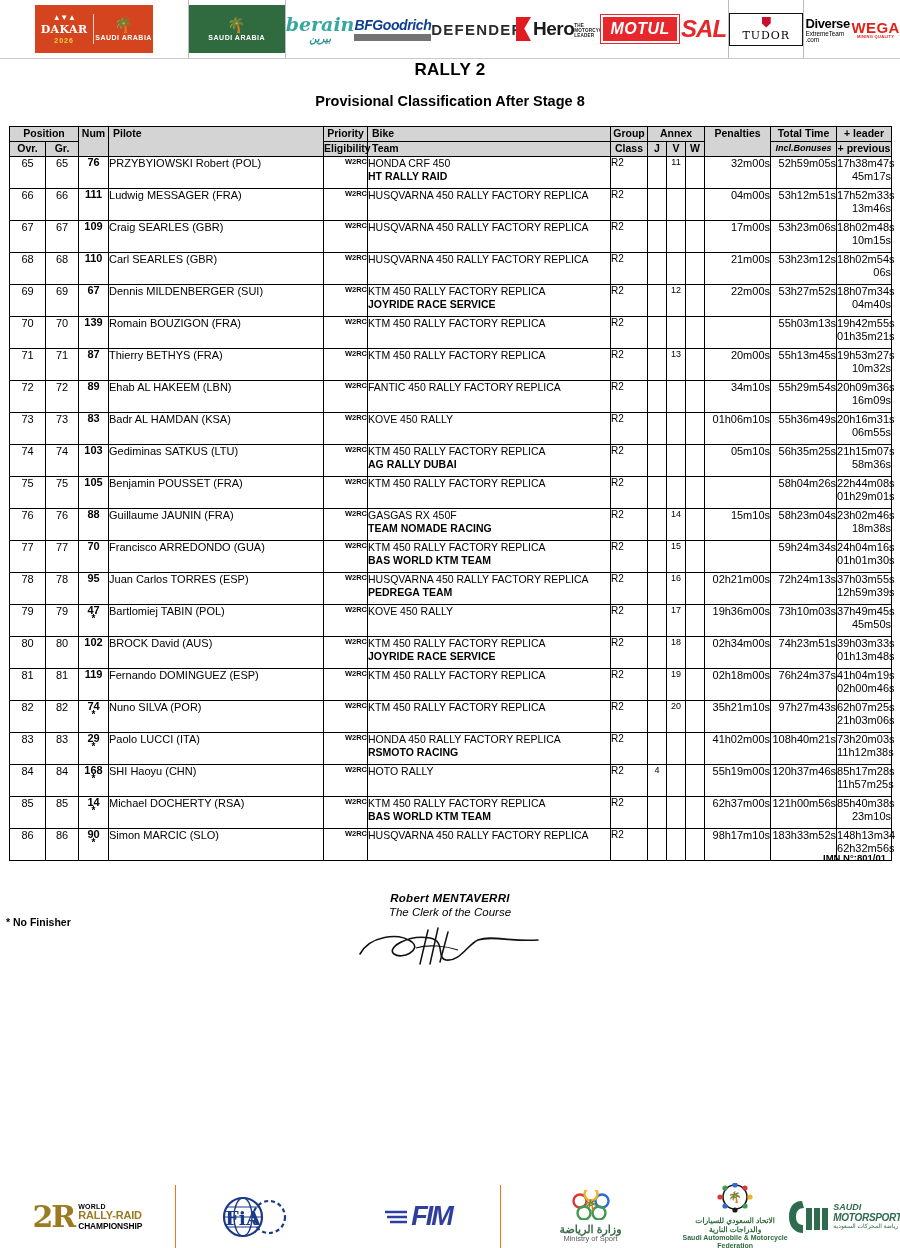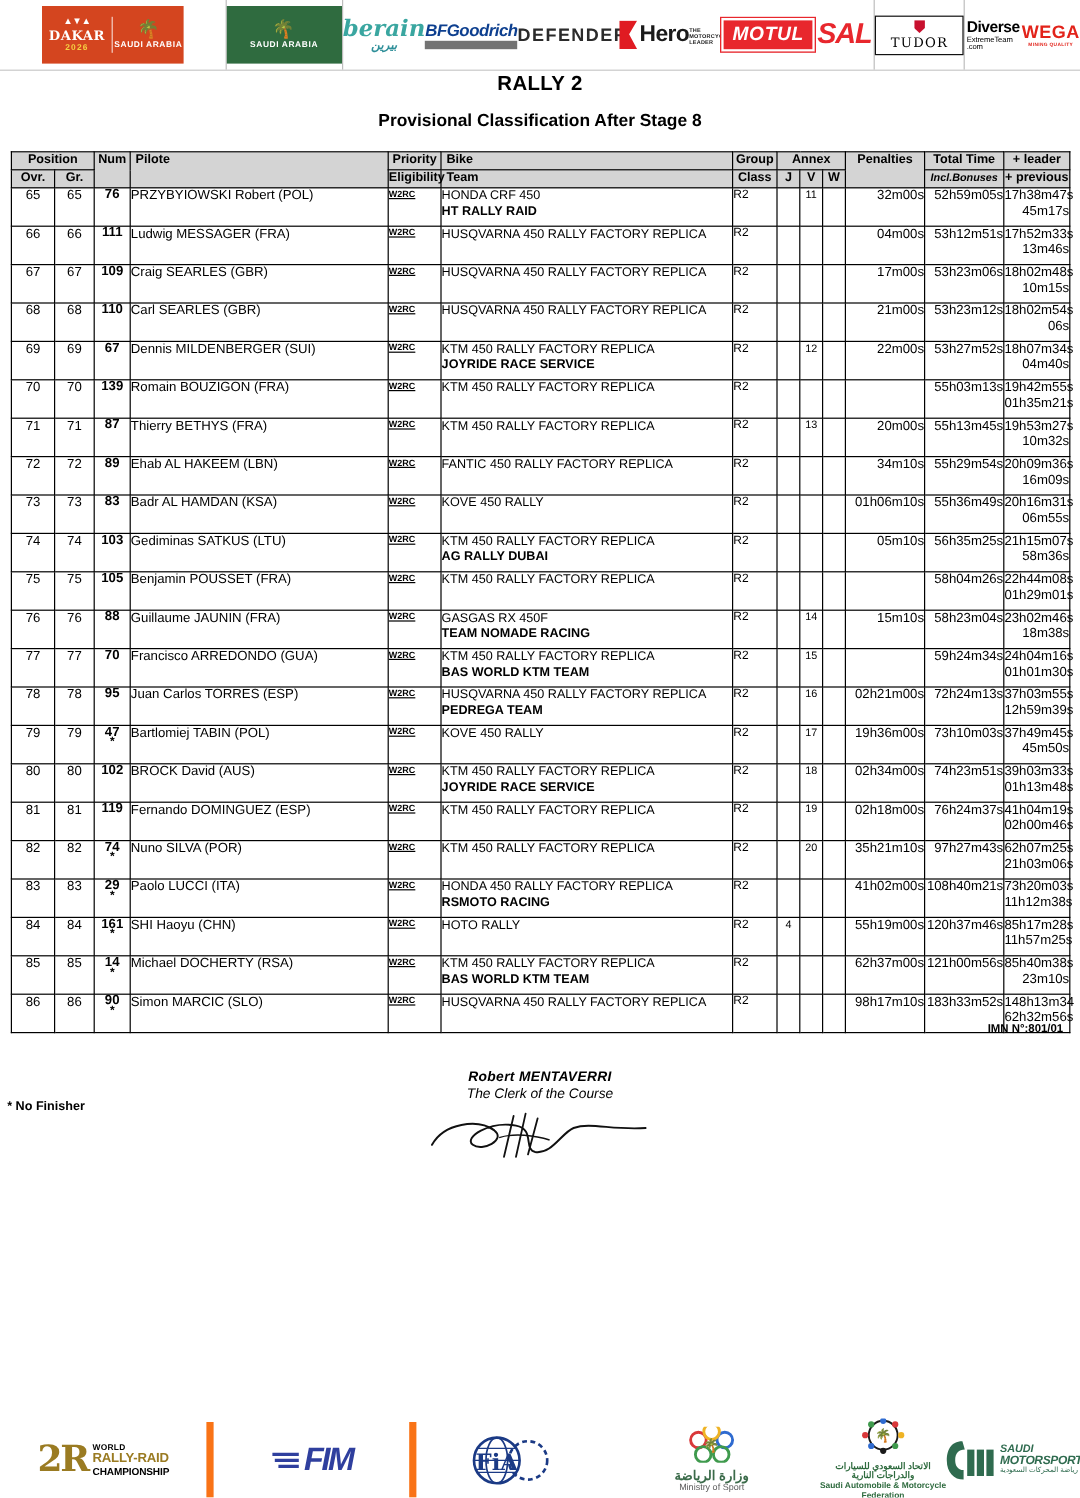--- a/index.html
+++ b/index.html
@@ -176,21 +176,21 @@
 
   tbody tr { height: 31px; }
   tbody td { height: 31px; }
   .c-pos { text-align: center; font-size: 11px; padding-top: 2px; }
   .c-num {
     text-align: center; font-size: 11px; font-weight: bold; padding-top: 2px;
     line-height: 10px;
   }
   .c-num .nf { display:block; font-size: 10px; font-weight: bold; line-height: 8px; }
   .c-pilote { font-size: 11px; padding: 2px 0 0 4px; }
-  .c-prio { text-align: left; font-size: 7.5px; font-weight: bold; vertical-align: bottom; padding-bottom: 6px; text-decoration: underline; }
+  .c-prio { text-align: right; font-size: 7.5px; font-weight: bold; vertical-align: bottom; padding-bottom: 6px; }
   .c-bike { padding: 1px 0 0 3px; line-height: 13px; }
   .c-bike .bike { font-size: 10.5px; display: block; }
   .c-bike .team { font-size: 10.5px; font-weight: bold; display: block; }
   .c-grp { font-size: 10px; padding: 1px 0 0 2px; }
   .c-annex { text-align: center; font-size: 9px; padding-top: 3px; }
   .c-right { text-align: right; font-size: 11px; padding: 2px 4px 0 0; }
   .c-gap { text-align: right; font-size: 11px; padding: 2px 4px 0 0; line-height: 13px; }
   .c-gap span { display: block; }
 
   
@@ -212,21 +212,21 @@
   .sig-role { font-size: 11.5px; font-style: italic; margin-top: 2px; }
   .sig-img { margin-top: 6px; height: 42px; }
 
   
   .bottom-bar {
     position: absolute; left: 0; top: 1185px;
     width: 900px; height: 63px;
     display: flex; align-items: center;
   }
   .bl-cell { height: 63px; display:flex; align-items:center; justify-content:center; }
-  .bl-div { border-right: 6px solid #f97316; }
+  .bl-div { border-right: 1px solid #f97316; }
 
   .wrr { display:flex; align-items:center; gap:4px; }
   .wrr-2r {
     font-family:"DejaVu Serif", serif; font-weight:bold; font-size: 30px;
     color:#9a7b22; letter-spacing:-2px; line-height:1;
   }
   .wrr-txt { line-height: 1.05; }
   .wrr-top { font-size: 7px; font-weight:bold; letter-spacing:.2px; }
   .wrr-mid { font-size: 11px; font-weight:bold; color:#9a7b22; letter-spacing:-.2px; }
   .wrr-bot { font-size: 8.4px; font-weight:bold; letter-spacing:-.1px; }
@@ -771,21 +771,21 @@
           <td class="c-right">41h02m00s</td>
           <td class="c-right">108h40m21s</td>
           <td class="c-gap">
             <span>73h20m03s</span>
             <span>11h12m38s</span>
           </td>
         </tr>
         <tr>
           <td class="c-pos">84</td>
           <td class="c-pos">84</td>
-          <td class="c-num"><span>161</span><span class="nf">*</span></td>
+          <td class="c-num"><span>168</span><span class="nf">*</span></td>
           <td class="c-pilote">SHI Haoyu (CHN)</td>
           <td class="c-prio">W2RC</td>
           <td class="c-bike">
             <span class="bike">HOTO RALLY</span>
             <span class="team"></span>
           </td>
           <td class="c-grp">R2</td>
           <td class="c-annex">4</td>
           <td class="c-annex"></td>
           <td class="c-annex"></td>
@@ -860,37 +860,37 @@
     <div class="wrr">
       <div class="wrr-2r">2R</div>
       <div class="wrr-txt">
         <div class="wrr-top">WORLD</div>
         <div class="wrr-mid">RALLY-RAID</div>
         <div class="wrr-bot">CHAMPIONSHIP</div>
       </div>
     </div>
   </div>
 
-  <div class="bl-cell bl-div" style="width:165px;">
-    <div style="display:flex;align-items:center;gap:2px;">
-      <svg width="26" height="26" viewBox="0 0 26 26">
-        <path d="M2 8 H24 M4 13 H24 M7 18 H24" stroke="#2f3f9e" stroke-width="2.6" fill="none"></path>
-      </svg>
-      <span class="fim-txt">FIM</span>
-    </div>
-  </div>
-
   <div class="bl-cell" style="width:160px;">
     <svg width="84" height="44" viewBox="0 0 84 44">
       <circle cx="30" cy="22" r="19" fill="none" stroke="#1b3a85" stroke-width="2.2"></circle>
       <ellipse cx="30" cy="22" rx="9" ry="19" fill="none" stroke="#1b3a85" stroke-width="1.4"></ellipse>
       <path d="M11 22 H49 M14 12 H46 M14 32 H46" stroke="#1b3a85" stroke-width="1.2" fill="none"></path>
       <circle cx="56" cy="22" r="16" fill="none" stroke="#1b3a85" stroke-width="2.2" stroke-dasharray="4 3"></circle>
       <text x="30" y="30" font-family="DejaVu Serif, serif" font-size="19" font-weight="bold" fill="#1b3a85" text-anchor="middle">FiA</text>
     </svg>
+  </div>
+
+  <div class="bl-cell bl-div" style="width:165px;">
+    <div style="display:flex;align-items:center;gap:2px;">
+      <svg width="26" height="26" viewBox="0 0 26 26">
+        <path d="M2 8 H24 M4 13 H24 M7 18 H24" stroke="#2f3f9e" stroke-width="2.6" fill="none"></path>
+      </svg>
+      <span class="fim-txt">FIM</span>
+    </div>
   </div>
 
   <div class="bl-cell" style="width:180px;">
     <div class="mos">
       <svg width="42" height="30" viewBox="0 0 42 30">
         <circle cx="10" cy="11" r="6.5" fill="none" stroke="#d9383a" stroke-width="2.4"></circle>
         <circle cx="32" cy="11" r="6.5" fill="none" stroke="#2f6bd0" stroke-width="2.4"></circle>
         <circle cx="21" cy="4" r="6.5" fill="none" stroke="#efb324" stroke-width="2.4"></circle>
         <circle cx="14" cy="23" r="6.5" fill="none" stroke="#3f9a4d" stroke-width="2.4"></circle>
         <circle cx="29" cy="23" r="6.5" fill="none" stroke="#3f9a4d" stroke-width="2.4"></circle>

